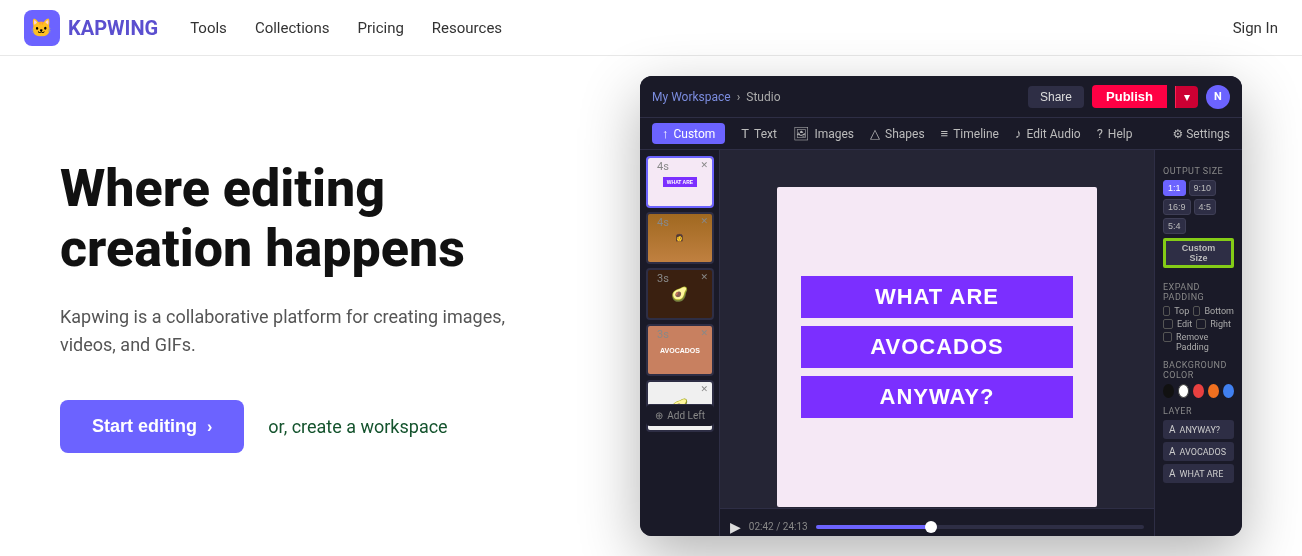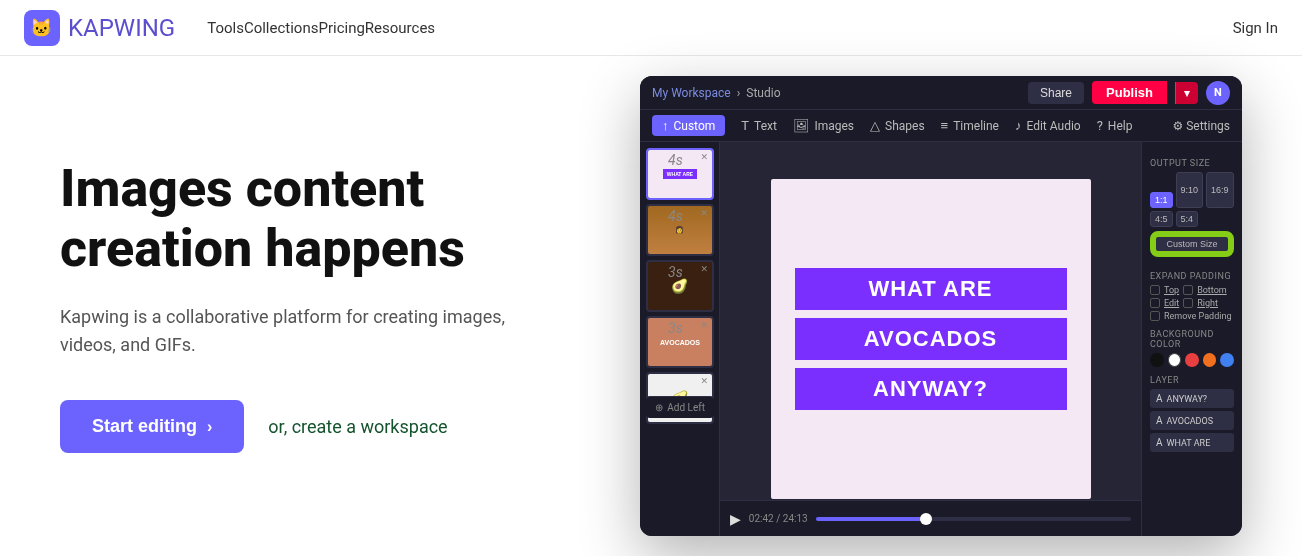--- a/index.html
+++ b/index.html
@@ -8,22 +8,22 @@
     
     .navbar {
       display: flex; align-items: center; height: 56px;
       border-bottom: 1px solid #e8e8e8; padding: 0 24px;
     }
     .nav-logo { display: flex; align-items: center; gap: 8px; margin-right: 32px; }
     .nav-logo-icon {
       width: 36px; height: 36px; background: #6c63ff; border-radius: 8px;
       display: flex; align-items: center; justify-content: center; font-size: 18px;
     }
-    .nav-logo-text { font-size: 24px; font-weight: 400; color: #5b4fcf; }
-    .nav-links { display: flex; align-items: flex-end; flex: 1; }
+    .nav-logo-text { font-size: 20px; font-weight: 700; color: #5b4fcf; }
+    .nav-links { display: flex; gap: 28px; align-items: flex-end; flex: 1; }
     .nav-link { font-size: 15px; color: #333; cursor: pointer; text-decoration: none; }
     .nav-signin { margin-left: auto; font-size: 15px; color: #333; cursor: pointer; }
 
     
     .hero { display: flex; align-items: center; height: 500px; padding: 0 60px; gap: 60px; }
     .hero-left { flex: 0 0 520px; }
     .hero-title { font-size: 52px; font-weight: 800; color: #111; line-height: 1.15; margin-bottom: 24px; }
     .hero-subtitle { font-size: 18px; color: #555; line-height: 1.6; margin-bottom: 40px; max-width: 480px; }
     .hero-actions { display: flex; align-items: center; gap: 24px; }
     .btn-start {
@@ -36,21 +36,21 @@
 
     
     .studio-container {
       flex: 1; background: #1e1e2e; border-radius: 12px;
       overflow: hidden; height: 460px; position: relative;
       box-shadow: 0 20px 60px rgba(0,0,0,0.3);
     }
 
     
     .studio-topbar {
-      background: #1a1a28; height: 34px; display: flex; align-items: center;
+      background: #1a1a28; height: 42px; display: flex; align-items: center;
       padding: 0 12px; justify-content: space-between; border-bottom: 1px solid #2e2e45;
     }
     .studio-breadcrumb { display: flex; align-items: center; gap: 6px; font-size: 12px; color: #aaa; }
     .studio-breadcrumb a { color: #7b8cde; cursor: pointer; font-size: 12px; }
     .studio-topbar-actions { display: flex; align-items: center; gap: 8px; }
     .studio-share-btn {
       background: #2e2e45; color: #ddd; border: none; border-radius: 4px;
       padding: 4px 12px; font-size: 12px; cursor: pointer;
     }
     .studio-publish-btn {
@@ -86,21 +86,21 @@
     }
     .scene-thumb {
       width: 68px; height: 52px; background: #2e2e45; border-radius: 4px;
       cursor: pointer; border: 2px solid transparent; overflow: hidden;
       position: relative; flex-shrink: 0;
     }
     .scene-thumb.active { border-color: #6c63ff; }
     .scene-thumb-content {
       width: 100%; height: 100%; display: flex; align-items: center; justify-content: center;
     }
-    .scene-num { position: absolute; top: 2px; left: 20px; font-size: 14px; color: #888; font-style: italic; }
+    .scene-num { position: absolute; top: 2px; left: 9px; font-size: 11px; color: #888; }
     .scene-x { position: absolute; top: 2px; right: 4px; font-size: 9px; color: #888; cursor: pointer; }
 
     
     .studio-canvas-area {
       flex: 1; background: #252535; display: flex; align-items: center; justify-content: center;
       position: relative;
     }
     .studio-canvas {
       width: 320px; height: 320px; background: #f5e8f5; border-radius: 2px;
       display: flex; flex-direction: column; align-items: center; justify-content: center;
@@ -126,35 +126,35 @@
     .timeline-progress {
       position: absolute; left: 0; top: 0; height: 100%; background: #6c63ff; border-radius: 2px; width: 35%;
     }
     .timeline-scrubber {
       position: absolute; top: -4px; left: 35%; width: 12px; height: 12px;
       background: #fff; border-radius: 50%; transform: translateX(-50%);
     }
 
     
     .studio-right {
-      width: 101px; background: #1a1a28; border-left: 1px solid #2e2e45;
+      width: 88px; background: #1a1a28; border-left: 1px solid #2e2e45;
       padding: 8px; font-size: 10px; color: #aaa; overflow-y: auto;
     }
     .panel-section-title { color: #888; font-size: 9px; text-transform: uppercase; margin: 8px 0 4px; letter-spacing: 0.5px; }
     .output-sizes { display: flex; gap: 3px; flex-wrap: wrap; margin-bottom: 4px; }
     .size-btn {
       background: #2e2e45; border: 1px solid #3e3e55; color: #bbb;
       border-radius: 3px; padding: 2px 4px; font-size: 9px; cursor: pointer;
     }
-    .size-btn.active { background: #6c63ff; border-color: #6c63ff; color: #fff; margin-top: 20px; }
+    .size-btn.active { background: #6c63ff; border-color: #6c63ff; color: #fff; }
     .custom-size-btn {
-      width: 100%; background: #2e2e45; border: 6px solid #84cc16; color: #bbb;
-      border-radius: 8px; padding: 2px 6px; font-size: 9px; cursor: pointer; margin-bottom: 6px;
-    }
-    .padding-row { display: flex; align-items: center; gap: 4px; margin-bottom: 3px; text-decoration: underline; }
+      width: 100%; background: #2e2e45; border: 3px solid #84cc16; color: #bbb;
+      border-radius: 2px; padding: 2px 6px; font-size: 9px; cursor: pointer; margin-bottom: 6px; font-weight: bold;
+    }
+    .padding-row { display: flex; align-items: center; gap: 4px; margin-bottom: 3px; }
     .padding-cb { width: 10px; height: 10px; border: 1px solid #555; border-radius: 2px; background: #1a1a28; }
     .padding-label { font-size: 9px; color: #aaa; }
     .remove-padding-row { display: flex; gap: 4px; margin-bottom: 8px; }
     .color-swatches { display: flex; gap: 4px; align-items: center; margin-bottom: 8px; }
     .swatch { width: 14px; height: 14px; border-radius: 50%; cursor: pointer; }
     .swatch.black { background: #111; }
     .swatch.white { background: #fff; border: 1px solid #444; }
     .swatch.red { background: #e84040; }
     .swatch.orange { background: #f07020; }
     .swatch.blue { background: #4080f0; }
@@ -186,21 +186,21 @@
     <a class="nav-link">Collections</a>
     <a class="nav-link">Pricing</a>
     <a class="nav-link">Resources</a>
   </div>
   <span class="nav-signin">Sign In</span>
 </nav>
 
 <section class="hero">
   <div class="hero-left">
     <h1 class="hero-title">
-      <span>Images content</span><br>
+      <span>Where editing</span><br>
       <span>creation happens</span>
     </h1>
     <p class="hero-subtitle">Kapwing is a collaborative platform for creating images, videos, and GIFs.</p>
     <div class="hero-actions">
       <button class="btn-start">
         <span>Start editing</span>
         <span class="btn-chevron">›</span>
       </button>
       <a class="hero-link">or, create a workspace</a>
     </div>

